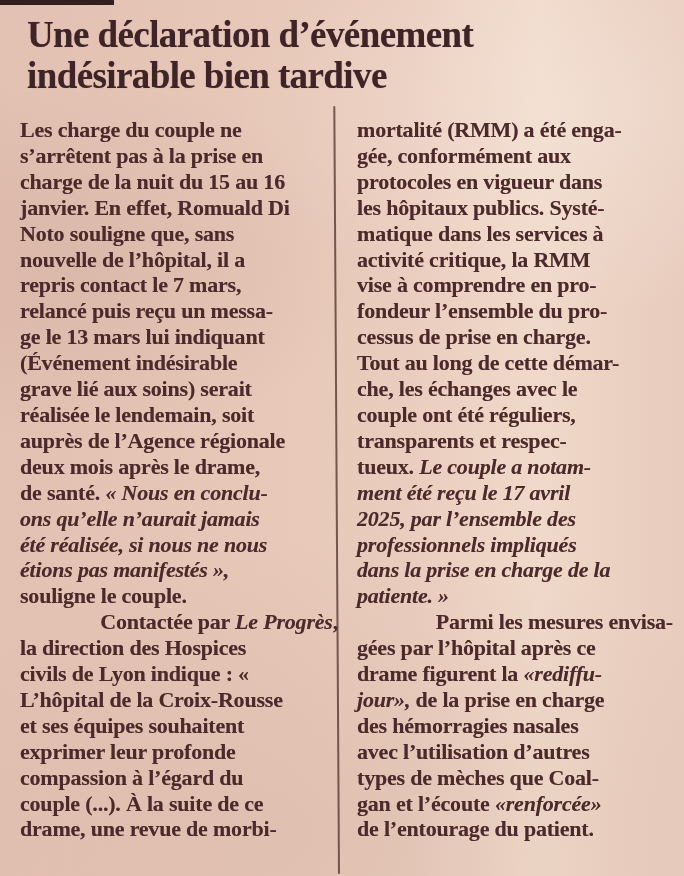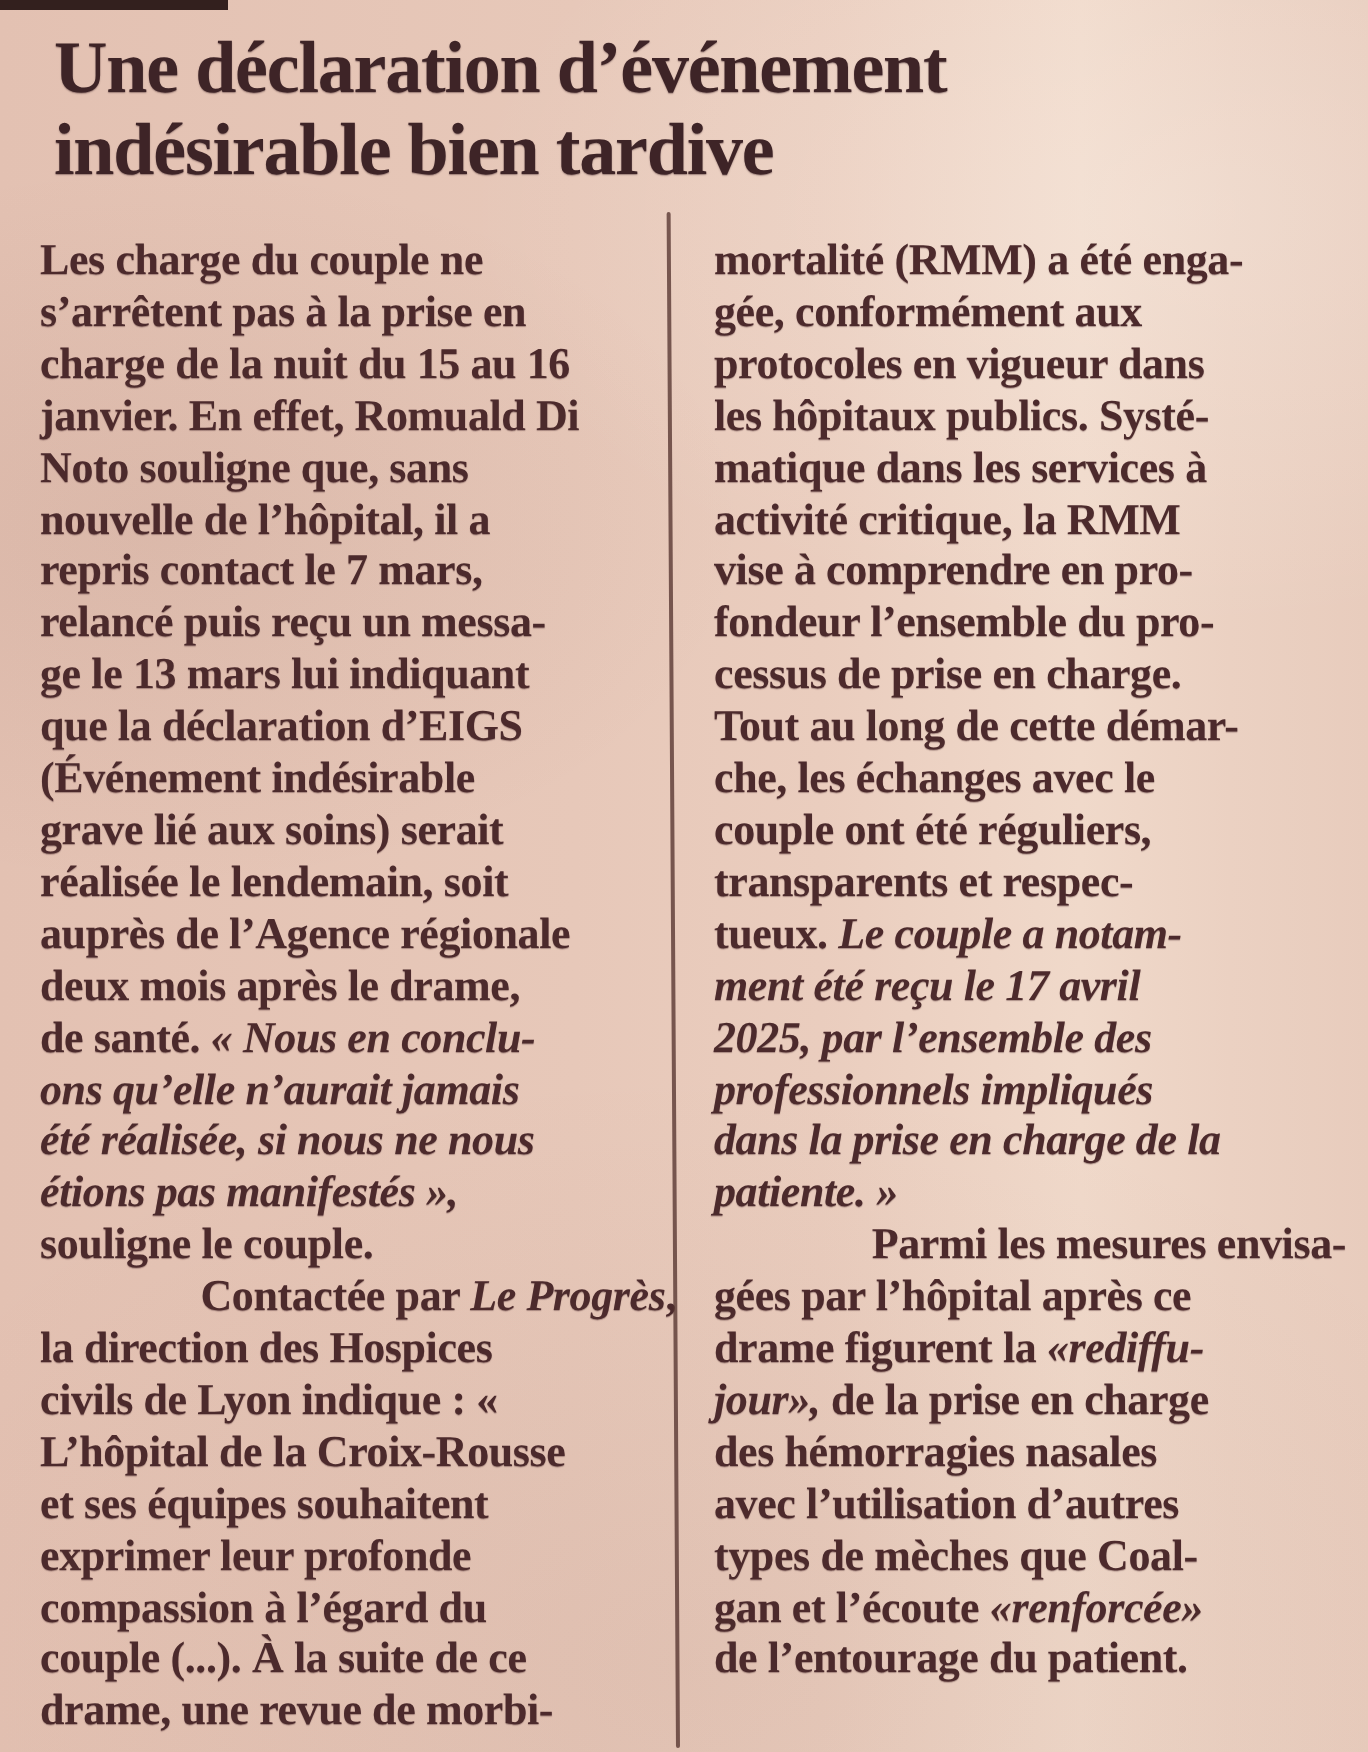--- a/index.html
+++ b/index.html
@@ -66,21 +66,20 @@
   <div class="col left">
       <div class="line"><span>Les charge du couple ne</span></div>
       <div class="line"><span>s’arrêtent pas à la prise en</span></div>
       <div class="line"><span>charge de la nuit du 15 au 16</span></div>
       <div class="line"><span>janvier. En effet, Romuald Di</span></div>
       <div class="line"><span>Noto souligne que, sans</span></div>
       <div class="line"><span>nouvelle de l’hôpital, il a</span></div>
       <div class="line"><span>repris contact le 7 mars,</span></div>
       <div class="line"><span>relancé puis reçu un messa-</span></div>
       <div class="line"><span>ge le 13 mars lui indiquant</span></div>
-      <div class="line"><span>que la déclaration d’EIGS</span></div>
       <div class="line"><span>(Événement indésirable</span></div>
       <div class="line"><span>grave lié aux soins) serait</span></div>
       <div class="line"><span>réalisée le lendemain, soit</span></div>
       <div class="line"><span>auprès de l’Agence régionale</span></div>
       <div class="line"><span>deux mois après le drame,</span></div>
       <div class="line"><span>de santé. </span><em>« Nous en conclu-</em></div>
       <div class="line"><em>ons qu’elle n’aurait jamais</em></div>
       <div class="line"><em>été réalisée, si nous ne nous</em></div>
       <div class="line"><em>étions pas manifestés »,</em></div>
       <div class="line"><span>souligne le couple.</span></div>

